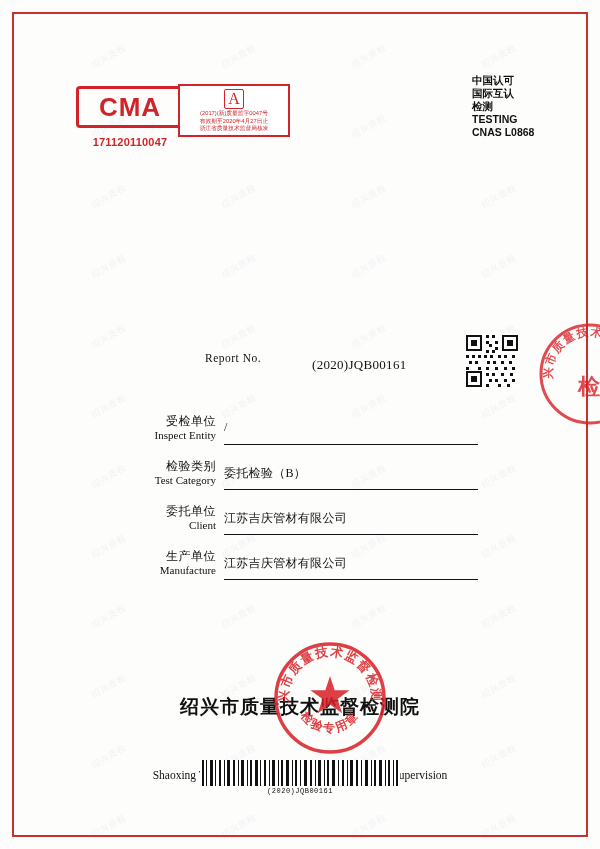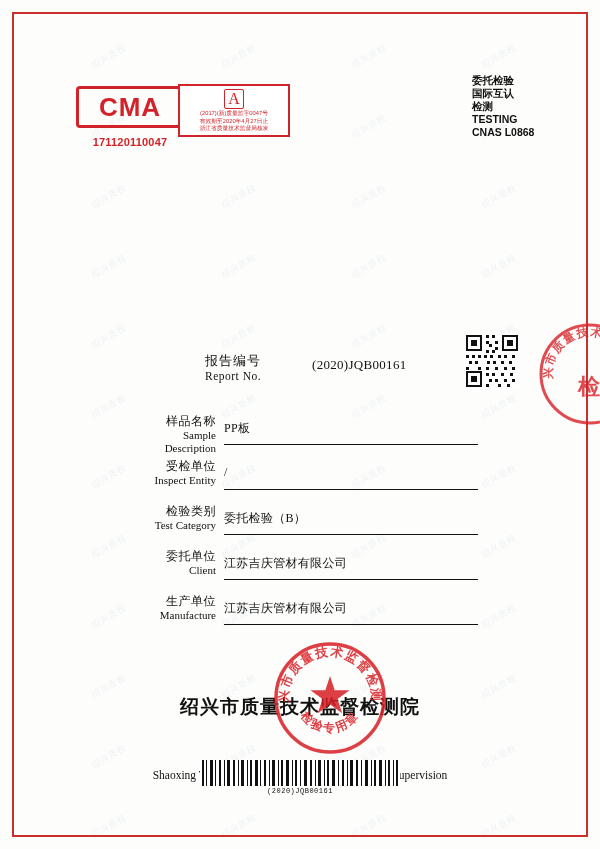--- a/index.html
+++ b/index.html
@@ -410,31 +410,30 @@
       <div class="certbox">
         <div class="mark">A</div>
         <div class="ln">(2017)(新)质量监字0047号</div>
         <div class="ln">有效期至2020年4月27日止</div>
         <div class="ln">浙江省质量技术监督局核发</div>
       </div>
 
 
 
       <div class="cnas-txt">
-        <div>委托检验</div>
+        <div>中国认可</div>
         <div>国际互认</div>
         <div>检测</div>
         <div>TESTING</div>
         <div>CNAS L0868</div>
       </div>
     </div>
 
 
     <div class="report-no">
-      <div class="cn">报告编号</div>
       <div class="en">Report No.</div>
     </div>
     <div class="report-no-value">(2020)JQB00161</div>
 
     <div class="qr">
       <svg width="56" height="56" viewBox="0 0 56 56" shape-rendering="crispEdges">
         <rect width="56" height="56" fill="#ffffff"></rect>
         <g fill="#111111">
           <rect x="2" y="2" width="16" height="16"></rect>
           <rect x="38" y="2" width="16" height="16"></rect>
@@ -487,28 +486,20 @@
             <rect x="48" y="46" width="3" height="3"></rect>
           <rect x="22" y="51" width="3" height="3"></rect>
             <rect x="34" y="51" width="3" height="3"></rect>
           <rect x="43" y="51" width="3" height="3"></rect>
         </g>
       </svg>
     </div>
 
     <div class="fields">
 
-      <div class="field-row">
-        <div class="field-label">
-          <span class="cn">样品名称</span>
-          <span class="en">Sample Description</span>
-        </div>
-        <div class="field-value">PP板</div>
-        <div class="field-rule"></div>
-      </div>
 
       <div class="field-row">
         <div class="field-label">
           <span class="cn">受检单位</span>
           <span class="en">Inspect Entity</span>
         </div>
         <div class="field-value">/</div>
         <div class="field-rule"></div>
       </div>
 

